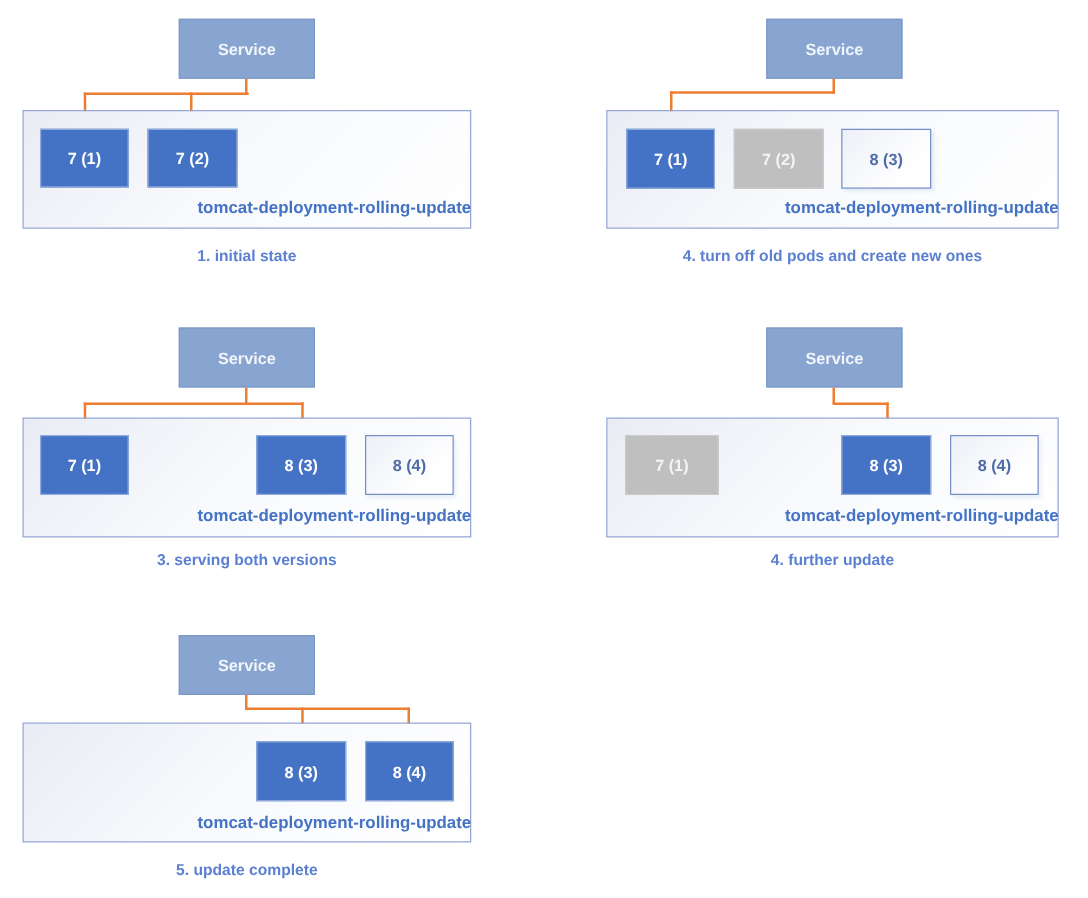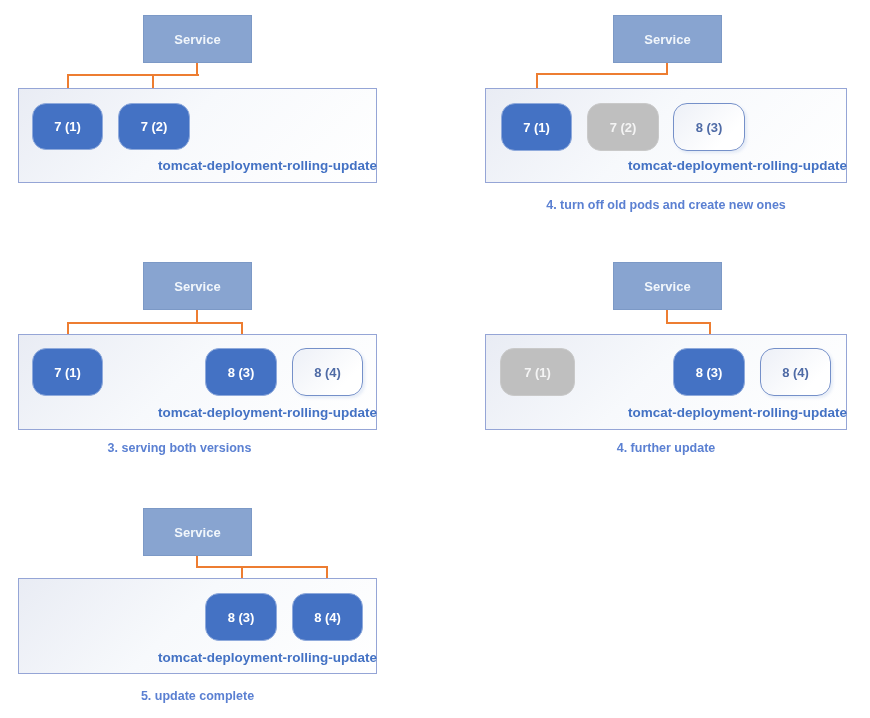--- a/index.html
+++ b/index.html
@@ -27,21 +27,20 @@
     border: 1.5px solid var(--deployment-border, #95A5D6);
     background: linear-gradient(135deg, var(--deployment-fill-start, #E9ECF4) 0%, #f7f9fc 45%, #ffffff 100%);
     box-sizing: border-box;
   }
 
   .pod {
     position: absolute;
     display: flex; align-items: center; justify-content: center;
     font-size: 13px;
     box-sizing: border-box;
-    border-radius: 14px;
   }
   .pod--active {
     background: var(--pod-active-fill, #4472C4);
     border: 1px solid var(--pod-active-border, #8FAADC);
     color: #ffffff;
   }
   .pod--terminated {
     background: var(--pod-terminated-fill, #BFBFBF);
     border: 1px solid #c9c9c9;
     color: #f4f4f4;
@@ -88,20 +87,21 @@
   <div class="ahead" style="left:62px;top:94px;"></div>
   <div class="ahead" style="left:147px;top:94px;"></div>
   <div class="dep" style="left:18px;top:88px;width:359px;height:95px;"></div>
   <div class="pod pod--active" style="left:32px;top:103px;width:71px;height:47px;">
     <span>7 (1)</span>
   </div>
   <div class="pod pod--active" style="left:118px;top:103px;width:72px;height:47px;">
     <span>7 (2)</span>
   </div>
   <div class="dep-label" style="left:18px;top:158px;width:359px;">tomcat-deployment-rolling-update</div>
+  <div class="caption" style="left:18px;top:198px;width:359px;">1. initial state</div>
 </div>
 
 <div class="panel" style="left:435px;top:0;width:435px;height:240px;">
   <div class="service" style="left:178px;top:15px;width:109px;height:48px;">
     <span>Service</span>
   </div>
   <div class="aline" style="left:231px;top:63px;width:2px;height:12px;"></div>
   <div class="aline" style="left:101px;top:73px;width:132px;height:2px;"></div>
   <div class="aline" style="left:101px;top:73px;width:2px;height:21px;"></div>
   <div class="ahead" style="left:96px;top:94px;"></div>
@@ -133,21 +133,21 @@
   <div class="pod pod--active" style="left:32px;top:108px;width:71px;height:48px;">
     <span>7 (1)</span>
   </div>
   <div class="pod pod--active" style="left:205px;top:108px;width:72px;height:48px;">
     <span>8 (3)</span>
   </div>
   <div class="pod pod--new" style="left:292px;top:108px;width:71px;height:48px;">
     <span>8 (4)</span>
   </div>
   <div class="dep-label" style="left:18px;top:165px;width:359px;">tomcat-deployment-rolling-update</div>
-  <div class="caption" style="left:0;top:201px;width:359px;">3. serving both versions</div>
+  <div class="caption" style="left:18px;top:201px;width:359px;">3. serving both versions</div>
 </div>
 
 <div class="panel" style="left:435px;top:240px;width:435px;height:240px;">
   <div class="service" style="left:178px;top:22px;width:109px;height:48px;">
     <span>Service</span>
   </div>
   <div class="aline" style="left:231px;top:70px;width:2px;height:13px;"></div>
   <div class="aline" style="left:231px;top:82px;width:45px;height:2px;"></div>
   <div class="aline" style="left:274px;top:82px;width:2px;height:17px;"></div>
   <div class="ahead" style="left:269px;top:99px;"></div>

